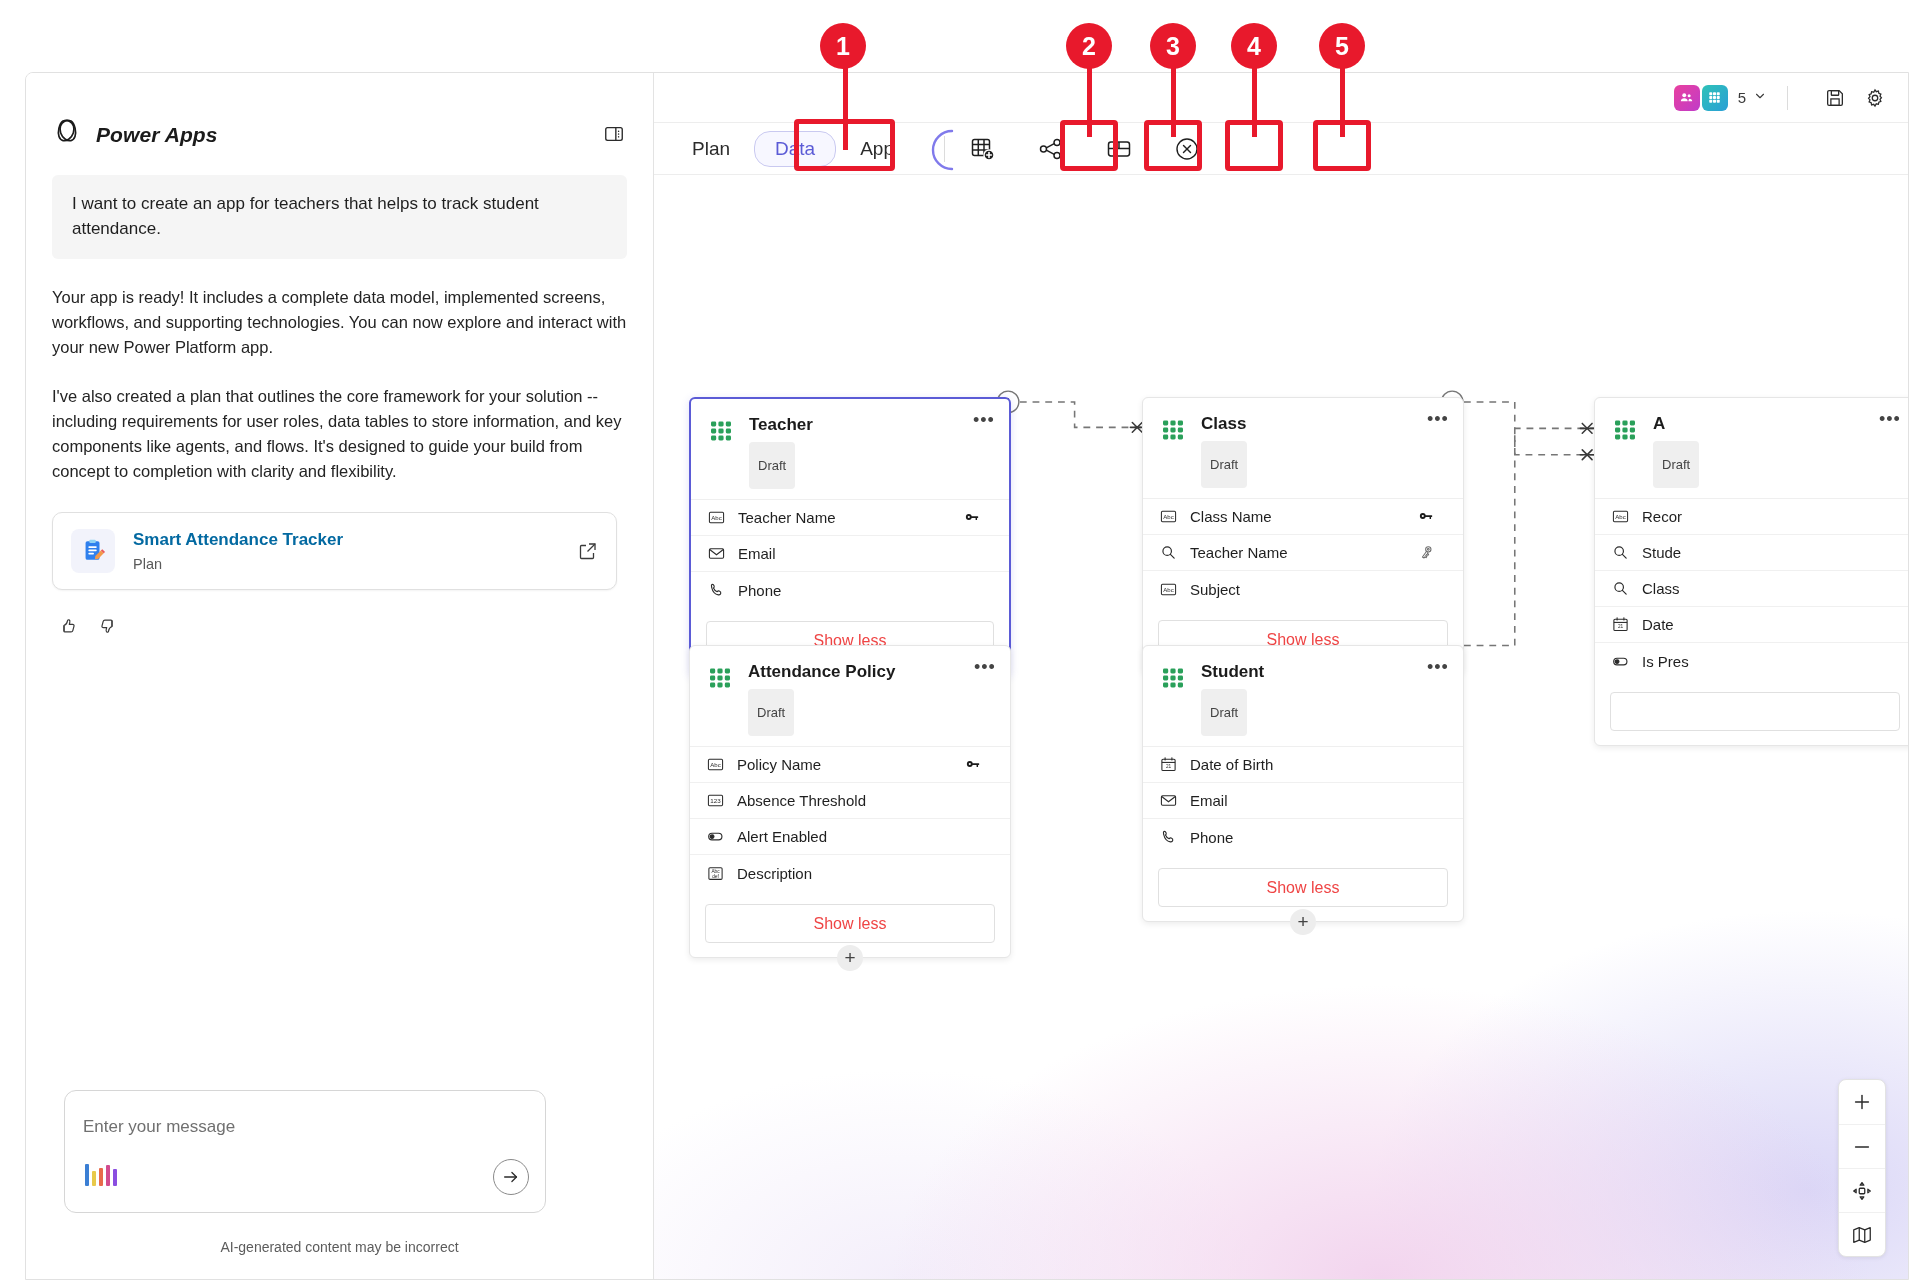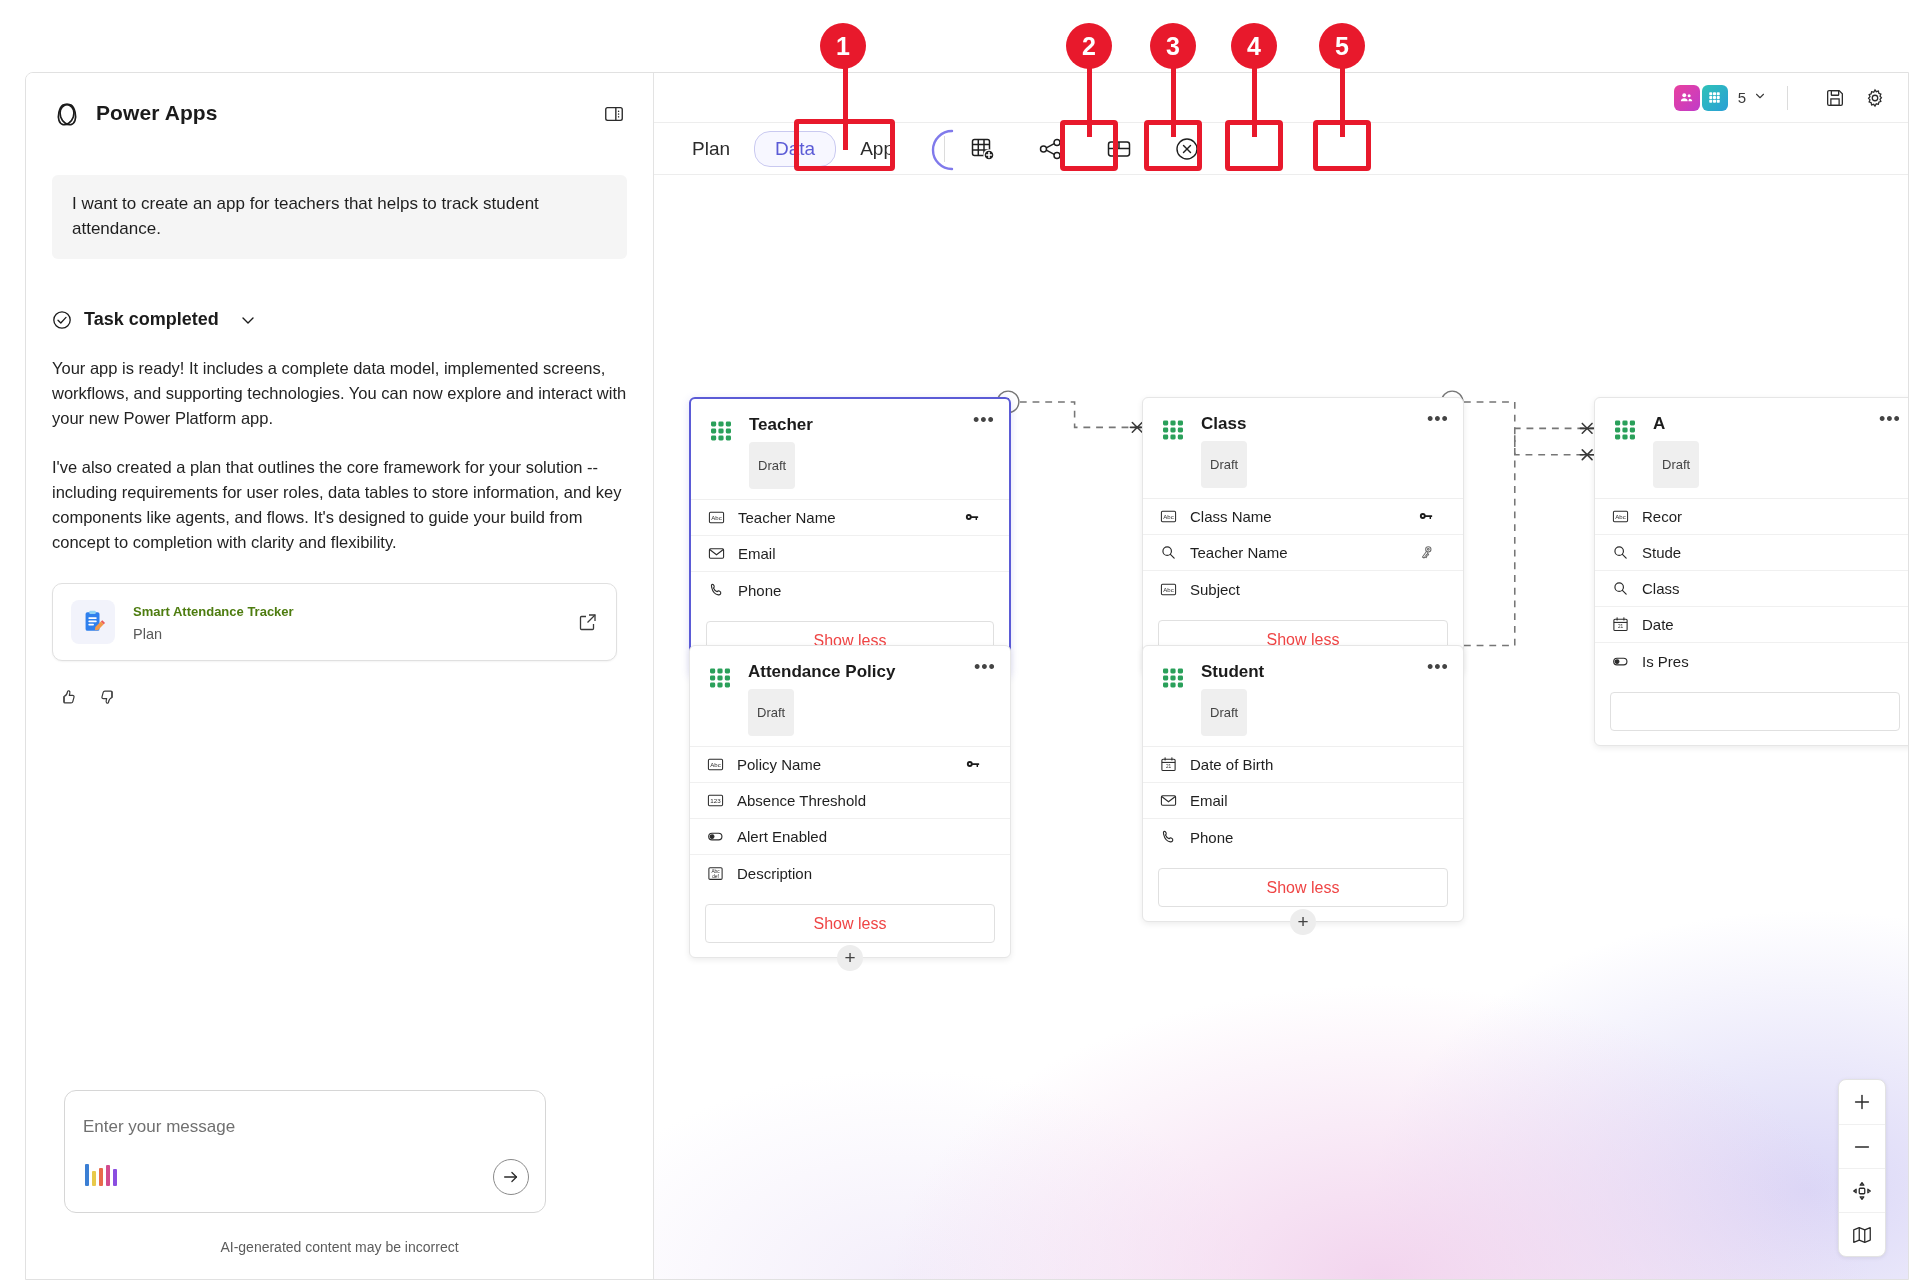--- a/index.html
+++ b/index.html
@@ -27,23 +27,24 @@
   
   .side-panel {
     position: relative;
     width: 628px;
     height: 100%;
     background: #fff;
     border-right: 1px solid #e3e3e3;
     flex: 0 0 628px;
   }
   .panel-header {
-    display: flex; align-items: flex-start;
+    display: flex; align-items: flex-end;
     padding: 28px 26px 0 26px;
     height: 74px;
+    font-style: italic;
   }
   .pa-logo { width: 30px; height: 30px; flex: 0 0 30px; margin-right: 14px; }
   .panel-title {
     font-size: 21px; font-weight: bold; color: #1b1b1b;
     letter-spacing: .1px;
   }
   .panel-collapse {
     margin-left: auto; width: 26px; height: 26px;
     display:flex; align-items:center; justify-content:center;
     cursor: pointer;
@@ -85,21 +86,21 @@
     display: flex; align-items: center;
     cursor: pointer;
   }
   .plan-icon-box {
     width: 44px; height: 44px; flex: 0 0 44px;
     background: #f2f3fb; border-radius: 8px;
     display:flex; align-items:center; justify-content:center;
     margin-right: 18px;
   }
   .plan-texts { flex: 1 1 auto; }
-  .plan-name { font-size: 13px; font-weight: bold; color: #4d7c0f; }
+  .plan-name { font-size: 17px; font-weight: bold; color: #0369a1; }
   .plan-sub { font-size: 14.5px; color: #5a5a5a; margin-top: 6px; }
   .plan-open { width: 20px; height: 20px; flex:0 0 20px; }
 
   .feedback-row { display:flex; gap: 20px; margin-top: 26px; padding-left: 6px; }
   .fb-icon { width: 20px; height: 20px; cursor: pointer; }
 
   
   .composer {
     position: absolute;
     left: 38px; bottom: 66px;
@@ -302,34 +303,20 @@
             <line x1="17" y1="12" x2="17" y2="12.2" stroke-linecap="round"></line>
             <line x1="17" y1="15" x2="17" y2="15.2" stroke-linecap="round"></line>
           </svg>
         </span>
       </div>
 
       <div class="panel-scroll">
 
         <div class="user-bubble">I want to create an app for teachers that helps to track student attendance.</div>
 
-        <div class="task-row">
-          <span class="task-check">
-            <svg viewBox="0 0 20 20" width="20" height="20" fill="none" stroke="#1b1b1b" stroke-width="1.3">
-              <circle cx="10" cy="10" r="8.2"></circle>
-              <polyline points="6,10.2 8.8,13 14,7.4" stroke-linecap="round" stroke-linejoin="round"></polyline>
-            </svg>
-          </span>
-          <span class="task-label">Task completed</span>
-          <span class="task-chevron">
-            <svg viewBox="0 0 18 18" width="18" height="18" fill="none" stroke="#1b1b1b" stroke-width="1.4">
-              <polyline points="4,7 9,12 14,7" stroke-linecap="round" stroke-linejoin="round"></polyline>
-            </svg>
-          </span>
-        </div>
 
         <div class="assistant-para">Your app is ready! It includes a complete data model, implemented screens, workflows, and supporting technologies. You can now explore and interact with your new Power Platform app.</div>
         <div class="assistant-para second">I've also created a plan that outlines the core framework for your solution -- including requirements for user roles, data tables to store information, and key components like agents, and flows. It's designed to guide your build from concept to completion with clarity and flexibility.</div>
 
         <div class="plan-card">
           <span class="plan-icon-box">
             <svg viewBox="0 0 28 28" width="26" height="26">
               <rect x="6" y="3.5" width="15" height="20" rx="2" fill="#2f80ed"></rect>
               <rect x="10" y="1.8" width="7" height="3.6" rx="1.2" fill="#8fd3f4"></rect>
               <rect x="9" y="9" width="9" height="1.7" rx=".8" fill="#fff"></rect>

